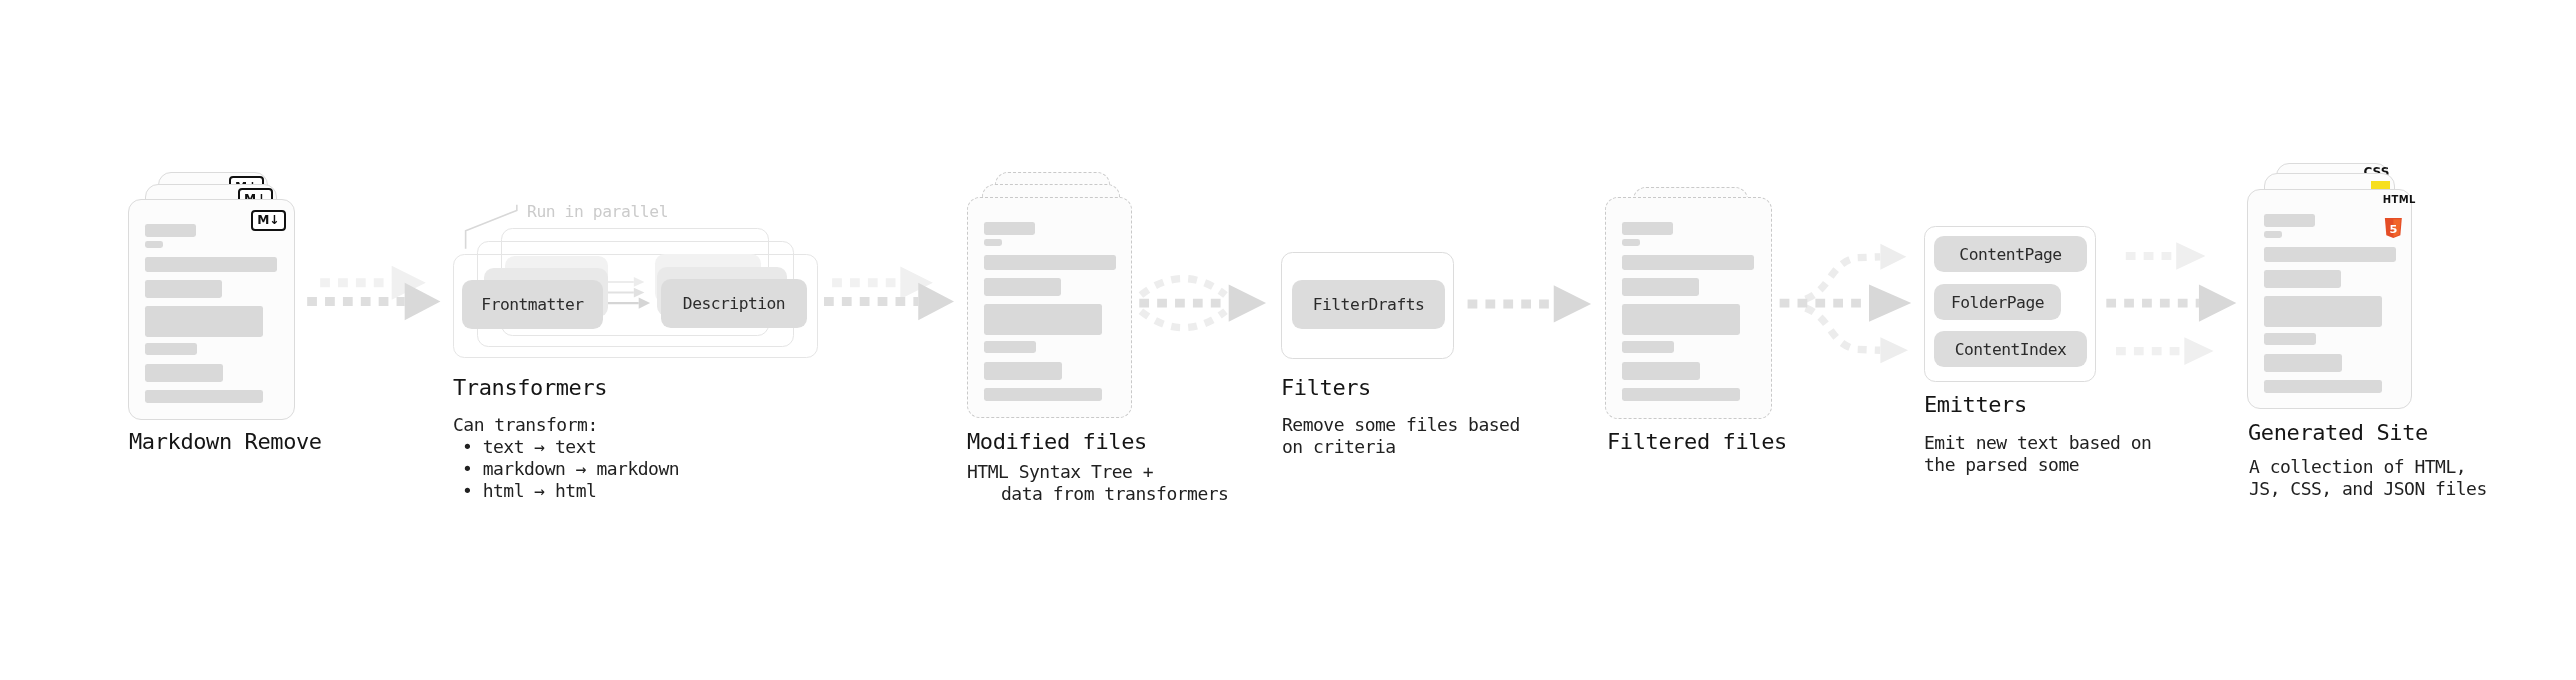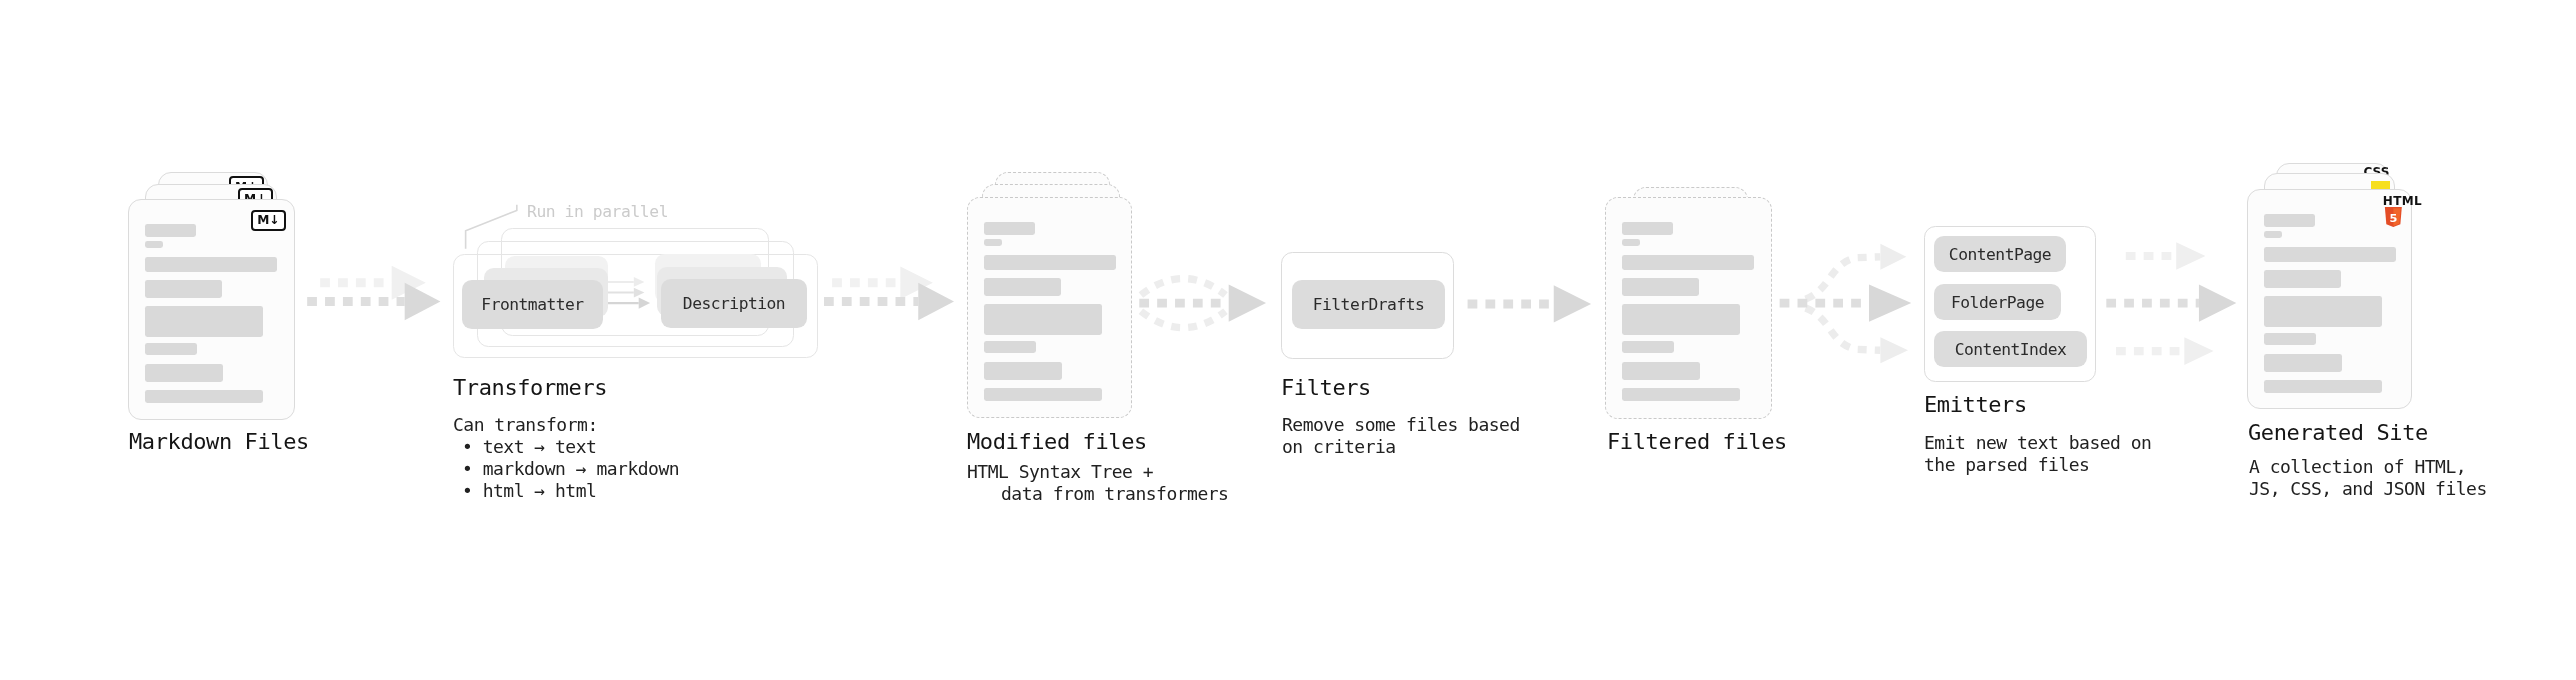--- a/index.html
+++ b/index.html
@@ -22,22 +22,22 @@
     font-family:"DejaVu Sans",sans-serif;font-weight:bold;font-size:12.2px;color:#111;line-height:1;
   }
   .peek .md-badge{right:3.3px;top:3.3px;}
 
   
   .css-badge{position:absolute;right:6.5px;top:1.6px;width:18px;
     font-family:"DejaVu Sans",sans-serif;font-weight:800;font-size:12px;color:#111;
     border-bottom:3.3px solid var(--c-css,#2962ff);padding-bottom:0.8px;line-height:1;}
   .js-badge{position:absolute;right:4.1px;top:6.5px;width:18.7px;height:13px;background:var(--c-js,#f7df1e);}
   .html5-badge{position:absolute;right:7.3px;top:4.9px;width:21px;text-align:center;}
-  .html5-badge .h5label{font-family:"DejaVu Sans",sans-serif;font-weight:800;font-size:12px;color:#111;
-    letter-spacing:0.4px;line-height:1;display:block;margin-bottom:0;}
+  .html5-badge .h5label{font-family:"DejaVu Sans",sans-serif;font-weight:800;font-size:10px;color:#111;
+    letter-spacing:0.4px;line-height:1;display:block;margin-bottom:13px;}
 
   
   .tbox{position:absolute;border:1.6px solid #e5e5e5;border-radius:11.4px;background:transparent;box-sizing:border-box;}
   .obox{position:absolute;border:1.6px solid #dcdcdc;border-radius:11.4px;background:#ffffff;box-sizing:border-box;}
 
   
   .chip{position:absolute;background:#dcdcdc;border-radius:9.8px;height:49px;
     display:flex;align-items:center;justify-content:center;
     font-size:16.3px;letter-spacing:-0.5px;color:#2b2b2b;box-sizing:border-box;}
   .chip.l2{background:#e9e9e9;}
@@ -130,21 +130,21 @@
       <div class="md-badge">M↓</div>
     <div class="skel" style="left: 16.3px; top: 24.4px; width: 51px; height: 12.2px;"></div>
         <div class="skel" style="left: 16.3px; top: 41px; width: 18px; height: 6.5px;"></div>
         <div class="skel" style="left: 16.3px; top: 57px; width: 132px; height: 14.6px;"></div>
         <div class="skel" style="left: 16.3px; top: 80px; width: 77px; height: 18px;"></div>
         <div class="skel" style="left: 16.3px; top: 106px; width: 118px; height: 31px;"></div>
         <div class="skel" style="left: 16.3px; top: 143px; width: 52px; height: 12.2px;"></div>
         <div class="skel" style="left: 16.3px; top: 164px; width: 78px; height: 18px;"></div>
         <div class="skel" style="left: 16.3px; top: 190px; width: 118px; height: 13px;"></div>
       </div>
-    <div class="caption" style="left:129px;top:429px">Markdown Files</div>
+    <div class="caption" style="left:129px;top:429px">Markdown Remove</div>
   </section>
 
   <section>
     <div class="annot" style="left:527px;top:202px">Run in parallel</div>
     <div class="tbox" style="left:501px;top:228px;width:268px;height:108px"></div>
     <div class="tbox" style="left:477px;top:241px;width:317px;height:106px"></div>
     <div class="tbox" style="left:453px;top:254px;width:365px;height:104px"></div>
 
     <div class="chip l3" style="left:505px;top:256px;width:103px"></div>
     <div class="chip l2" style="left:484px;top:268px;width:124px"></div>
@@ -197,26 +197,26 @@
         <div class="skel" style="left: 16.3px; top: 106px; width: 118px; height: 31px;"></div>
         <div class="skel" style="left: 16.3px; top: 143px; width: 52px; height: 12.2px;"></div>
         <div class="skel" style="left: 16.3px; top: 164px; width: 78px; height: 18px;"></div>
         <div class="skel" style="left: 16.3px; top: 190px; width: 118px; height: 13px;"></div>
       </div>
     <div class="caption" style="left:1607px;top:429px">Filtered files</div>
   </section>
 
   <section>
     <div class="obox" style="left:1924px;top:226px;width:172px;height:156px"></div>
-    <div class="chip small" style="left:1934px;top:236px;width:132px">ContentPage</div>
+    <div class="chip small" style="left:1934px;top:236px;width:153px">ContentPage</div>
     <div class="chip small" style="left:1934px;top:284px;width:127px">FolderPage</div>
     <div class="chip small" style="left:1934px;top:331px;width:153px">ContentIndex</div>
     <div class="caption" style="left:1924px;top:392px">Emitters</div>
     <div class="note" style="left:1924px;top:432px">Emit new text based on</div>
-    <div class="note" style="left:1924px;top:454px">the parsed files</div>
+    <div class="note" style="left:1924px;top:454px">the parsed some</div>
   </section>
 
   <section>
     <div class="card peek" style="left:2276px;top:163px;width:113px;height:49px">
       <div class="css-badge">CSS</div>
     </div>
     <div class="card peek" style="left:2264px;top:173px;width:131px;height:49px">
       <div class="js-badge"></div>
     </div>
     <div class="card" style="left:2247px;top:189px;width:165px;height:220px">

